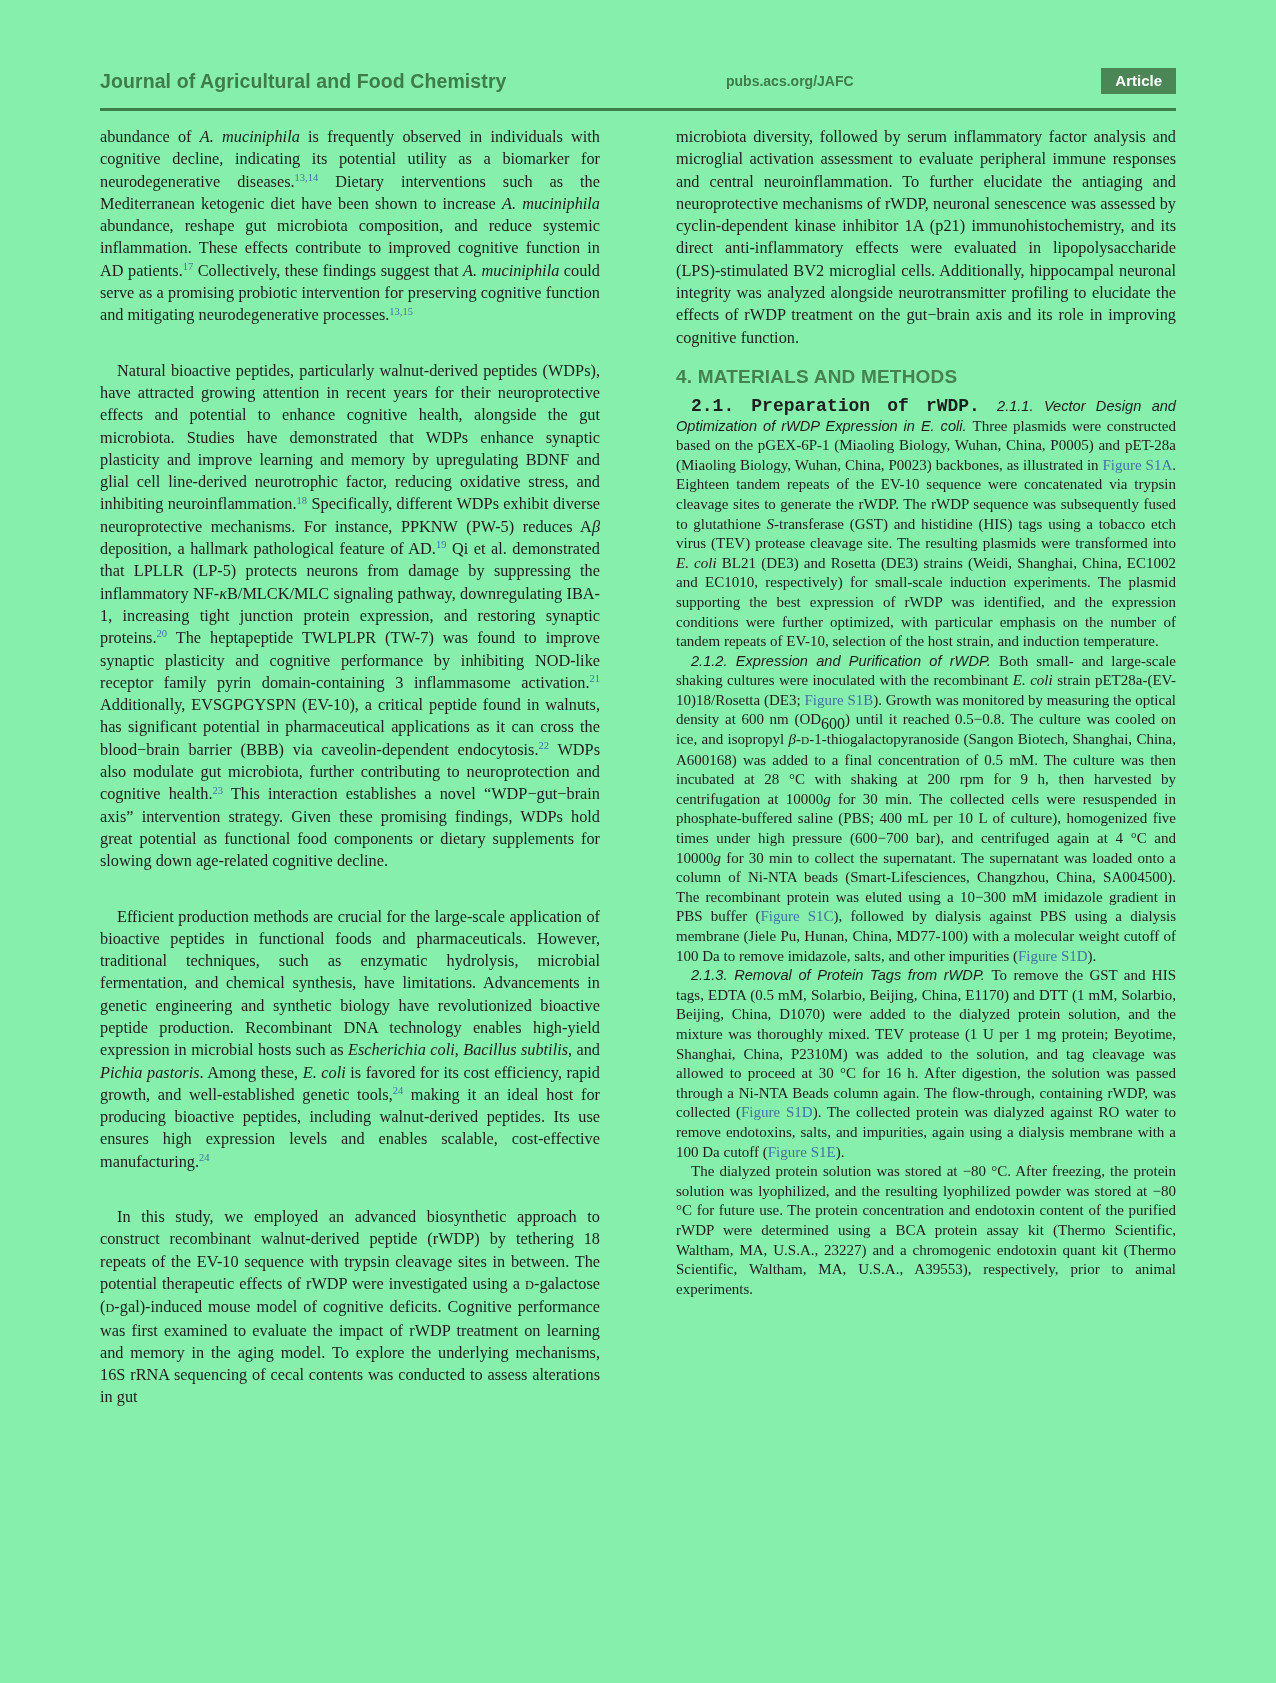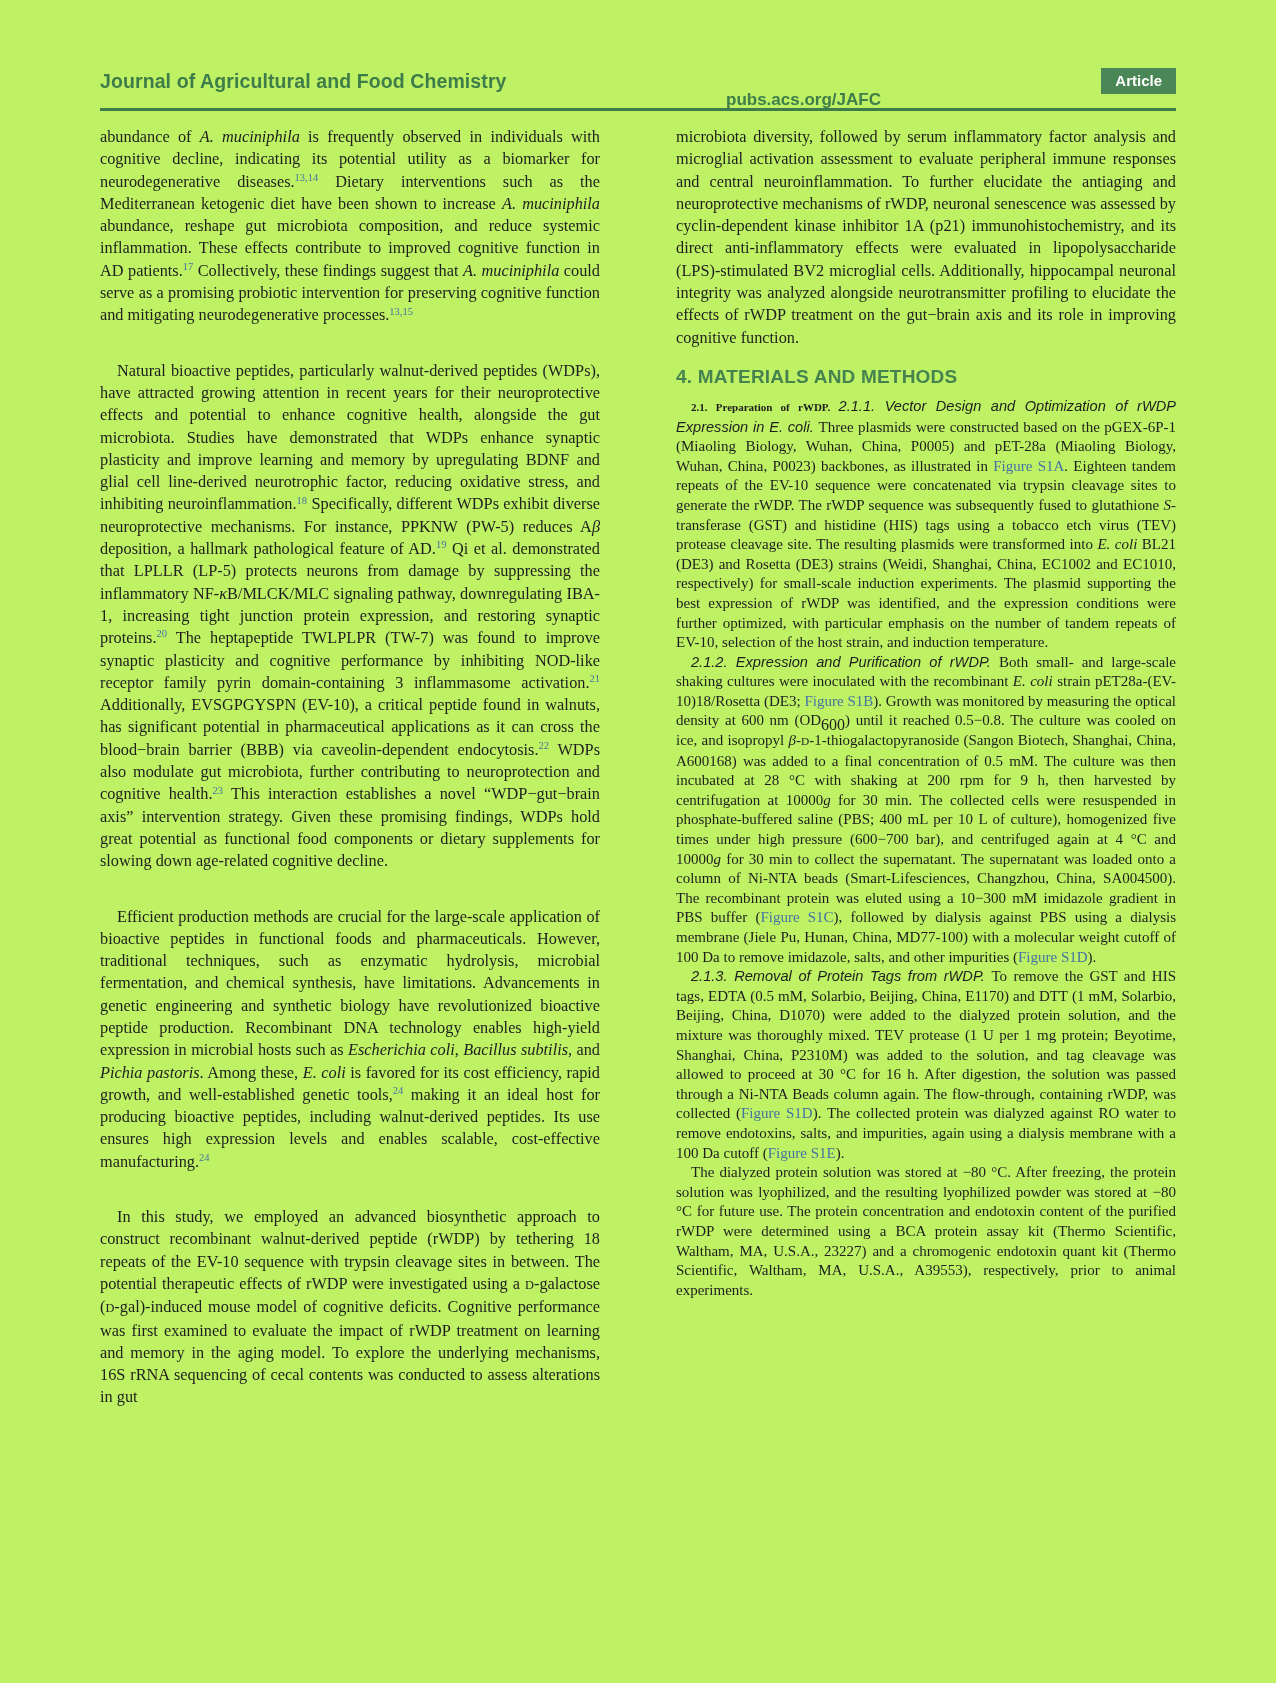--- a/index.html
+++ b/index.html
@@ -1,42 +1,42 @@
 <!DOCTYPE html>
 <html><head>
 <meta charset="utf-8">
 <style>
   html,body{margin:0;padding:0;background:#ffffff;}
-  .page{position:relative;width:1276px;height:1683px;background:#bef264;box-sizing:border-box;
+  .page{position:relative;width:1276px;height:1683px;background:#86efac;box-sizing:border-box;
         padding:70px 100px 0 100px;overflow:hidden;color:#1e1e1e;
         font-family:"Liberation Serif",serif;}
   
   .header{position:relative;height:33px;}
   .journal-title{position:absolute;left:0;top:0;font-family:"Liberation Sans",sans-serif;
         font-weight:bold;font-size:19.5px;color:#3e7c49;letter-spacing:.1px;}
-  .site-link{position:absolute;left:626px;top:20px;font-family:"Liberation Sans",sans-serif;
-        font-weight:bold;font-size:17px;color:#3e7c49;}
+  .site-link{position:absolute;left:626px;top:3px;font-family:"Liberation Sans",sans-serif;
+        font-weight:bold;font-size:14px;color:#3e7c49;}
   .article-badge{position:absolute;right:0;top:-2px;background:#4a8656;color:#ffffff;
         font-family:"Liberation Sans",sans-serif;font-weight:bold;font-size:15px;
         padding:4px 14px 5px 14px;margin-left:36px;}
   .header-rule{border:none;border-top:3.5px solid #3e7c49;margin:5px 0 0 0;}
   
   .columns{display:flex;gap:76px;margin-top:15px;}
   .col{width:505px;}
   .col p{margin:0;text-align:justify;}
   p.body{font-size:16.3px;line-height:22.3px;}
   p.body.ind{text-indent:17px;margin-top:33px;}
   p.m{font-size:15px;line-height:19.6px;}
   p.m.ind{text-indent:15px;}
   h2.section-heading{font-family:"Liberation Sans",sans-serif;font-weight:bold;
         color:#46824f;font-size:19px;margin:17px 0 9px 0;letter-spacing:.2px;}
   
   .run{white-space:pre-wrap;}
   .run.i{font-style:italic;}
-  .run.b{font-family:Liberation Serif, serif;font-weight:bold;font-size:11px;}
+  .run.b{font-family:Liberation Mono, monospace;font-weight:bold;font-size:18px;}
   .run.hi{font-family:"Liberation Sans",sans-serif;font-style:italic;font-size:14.6px;}
   .run.sup{color:#4472a4;font-size:10.5px;position:relative;top:-0.55em;line-height:0;}
   .run.sub{font-size:16px;position:relative;top:0.3em;line-height:0;}
   .run.fig{color:#4472a4;}
   .run.sc{font-size:0.76em;}
   
   .footer{position:absolute;left:100px;right:100px;top:1594px;height:50px;}
   .page-number{position:absolute;left:0;right:0;text-align:center;top:2px;
         font-family:"Liberation Sans",sans-serif;font-weight:bold;font-size:15px;color:#222;}
   .doi-block{position:absolute;right:0;top:0;text-align:right;

